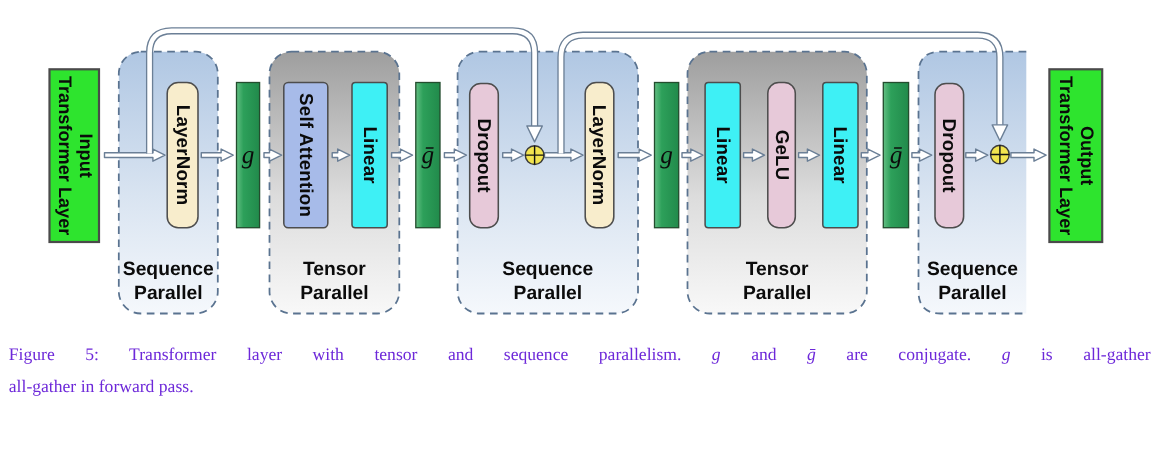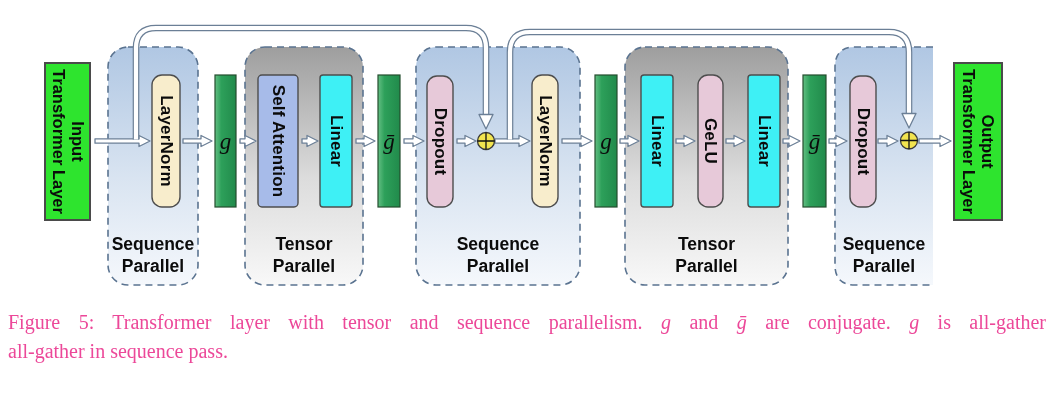--- a/index.html
+++ b/index.html
@@ -8,21 +8,21 @@
   .figure-wrap{width:1054px;}
   svg{display:block;}
   svg text{fill:#0b0b0b;}
   .blocklbl{font-size:17px;font-weight:600;letter-spacing:.2px;}
   .iolbl{font-size:16.5px;font-weight:600;}
   .reglbl{font-size:17.5px;font-weight:600;}
   .gop{font-family:"Liberation Serif","DejaVu Serif",serif;
        font-style:italic;font-size:23px;}
   .caption{margin:8px 8px 0 8px;width:1038px;
            font-family:"Liberation Serif","DejaVu Serif",serif;
-           font-size:20px;line-height:29px;color:#ec4899;}
+           font-size:16px;line-height:29px;color:#6d28d9;}
   .cap-line{text-align:justify;text-align-last:justify;}
   .cap-line.last{text-align:left;text-align-last:left;}
   .italic{font-style:italic;}
 </style>
 </head>
 <body>
 
 <div class="figure-wrap">
   <svg width="1054" height="300" viewBox="0 0 1054 300">
     <defs>
@@ -138,15 +138,15 @@
       <text class="reglbl" x="498" y="272">Parallel</text>
       <text class="reglbl" x="706.5" y="250">Tensor</text>
       <text class="reglbl" x="706.5" y="272">Parallel</text>
       <text class="reglbl" x="884" y="250">Sequence</text>
       <text class="reglbl" x="884" y="272">Parallel</text>
     </g>
   </svg>
 
   <div class="caption">
     <div class="cap-line"><span>Figure 5: Transformer layer with tensor and sequence parallelism. </span><span class="italic">g</span><span> and </span><span class="italic">ḡ</span><span> are conjugate. </span><span class="italic">g</span><span> is all-gather</span></div>
-    <div class="cap-line last"><span>all-gather in sequence pass.</span></div>
+    <div class="cap-line last"><span>all-gather in forward pass.</span></div>
   </div>
 </div>
 
 </body></html>

